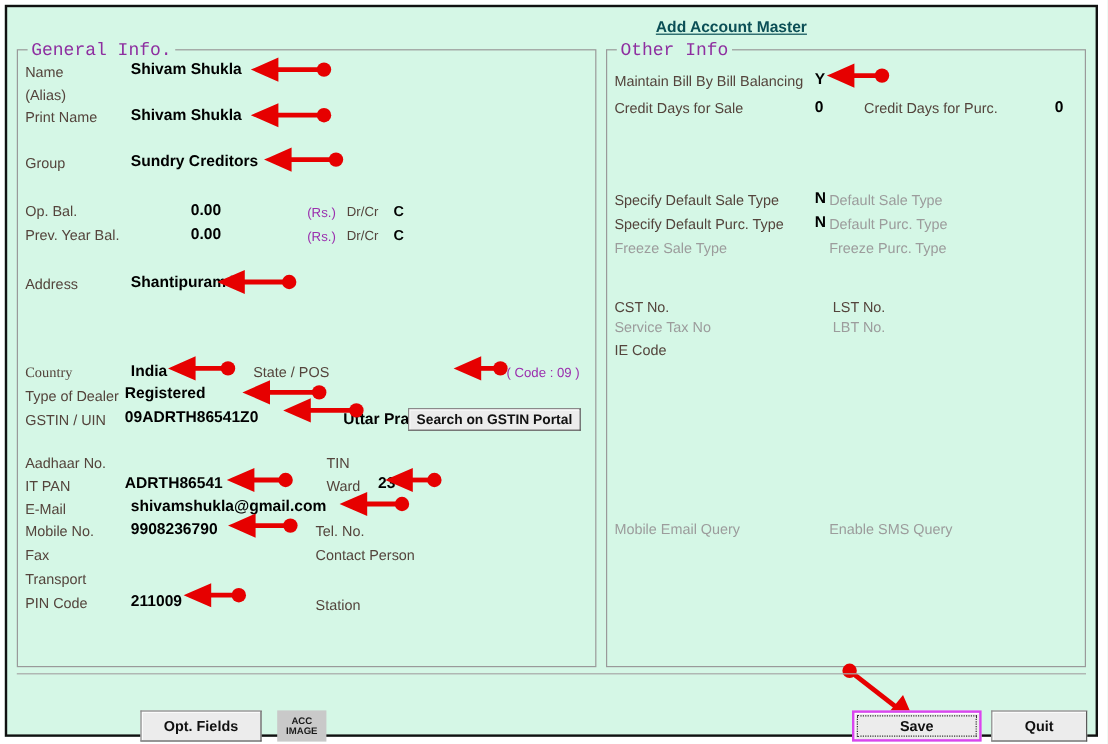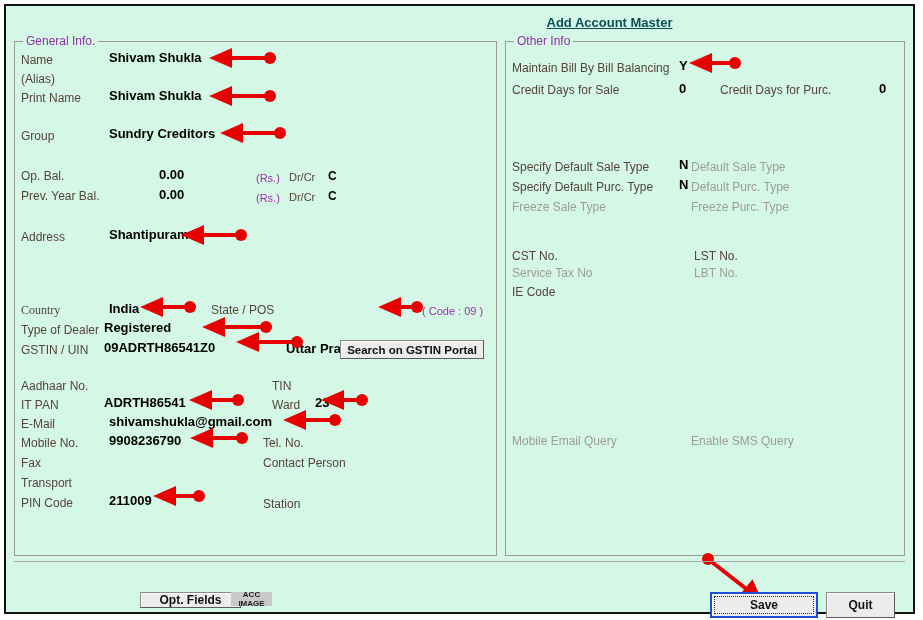--- a/index.html
+++ b/index.html
@@ -34,23 +34,24 @@
     position:absolute;
     border:1px solid #9a9a9a;
     box-sizing:border-box;
     background:transparent;
   }
   .glegend{
     position:absolute;
     top:-8px; left:8px;
     background:#d5f7e6;
     padding:0 3px;
-    font-size:12px;
+    font-size:15px;
     color:#8e2fa0;
     white-space:nowrap;
+    font-family:Liberation Mono, monospace;
   }
   #gbox-general{ left:6px; top:33px; width:483px; height:515px; }
   #gbox-other  { left:497px; top:33px; width:400px; height:515px; }
 
   
   .lbl, .val, .misc{
     position:absolute;
     white-space:nowrap;
     font-size:12px;
     line-height:14px;
@@ -78,37 +79,37 @@
     text-align:center;
     box-sizing:border-box;
     cursor:pointer;
     display:flex; align-items:center; justify-content:center;
   }
   #btn-search{
     left:332px; top:332px; width:144px; height:19px;
     font-size:11.5px;
   }
   #btn-notes   { left:13px;  top:584px; width:101px; height:26px; }
-  #btn-optfield{ left:132px; top:584px; width:101px; height:16px; }
+  #btn-optfield{ left:109px; top:584px; width:101px; height:26px; }
   #btn-accimage{
-    left:223px; top:584px; width:41px; height:14px;
+    left:223px; top:584px; width:41px; height:26px;
     background:#c9c9c9; border:none; box-shadow:none;
     font-size:8px; font-weight:bold; color:#1a1a1a;
     line-height:9px; flex-direction:column;
   }
   #btn-save{
     left:702px; top:584px; width:108px; height:26px;
-    border:2px solid #1d4ed8;
+    border:2px solid #d946ef;
   }
   #btn-save .focusring{
     position:absolute; left:2px; top:2px; right:2px; bottom:2px;
     border:1px dotted #333;
     pointer-events:none;
   }
-  #btn-quit    { left:818px; top:584px; width:69px; height:26px; }
+  #btn-quit    { left:818px; top:584px; width:80px; height:26px; }
 
   
   .divider{
     position:absolute; left:6px; top:553px; width:891px; height:1px;
     background:#a7a7a7;
   }
 </style>
 </head>
 <body>
 

